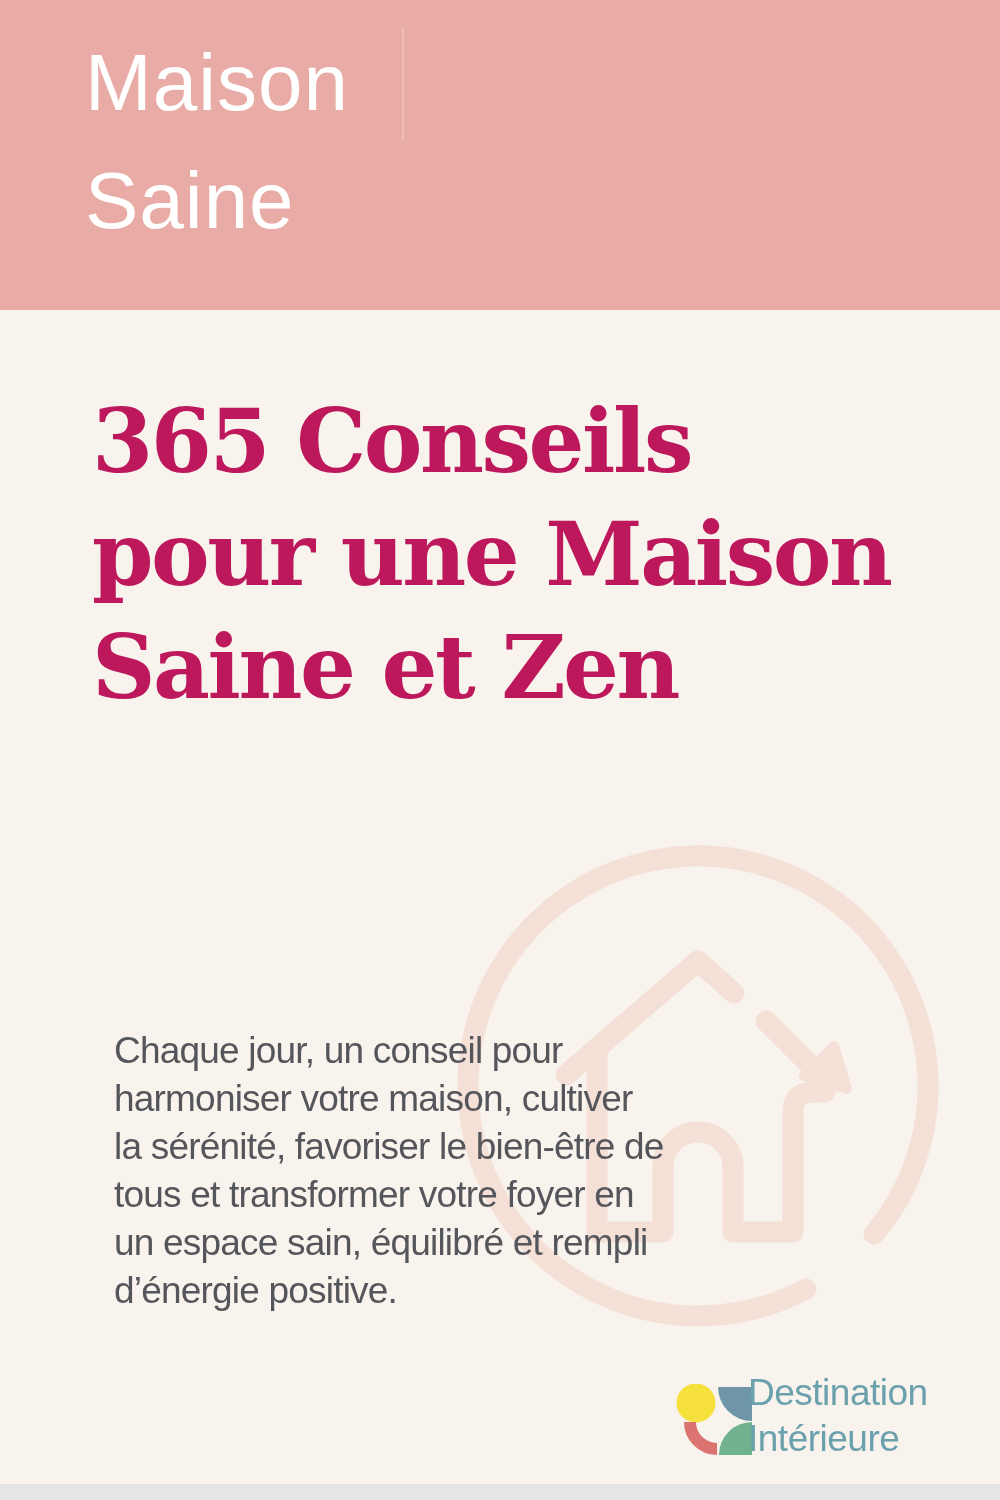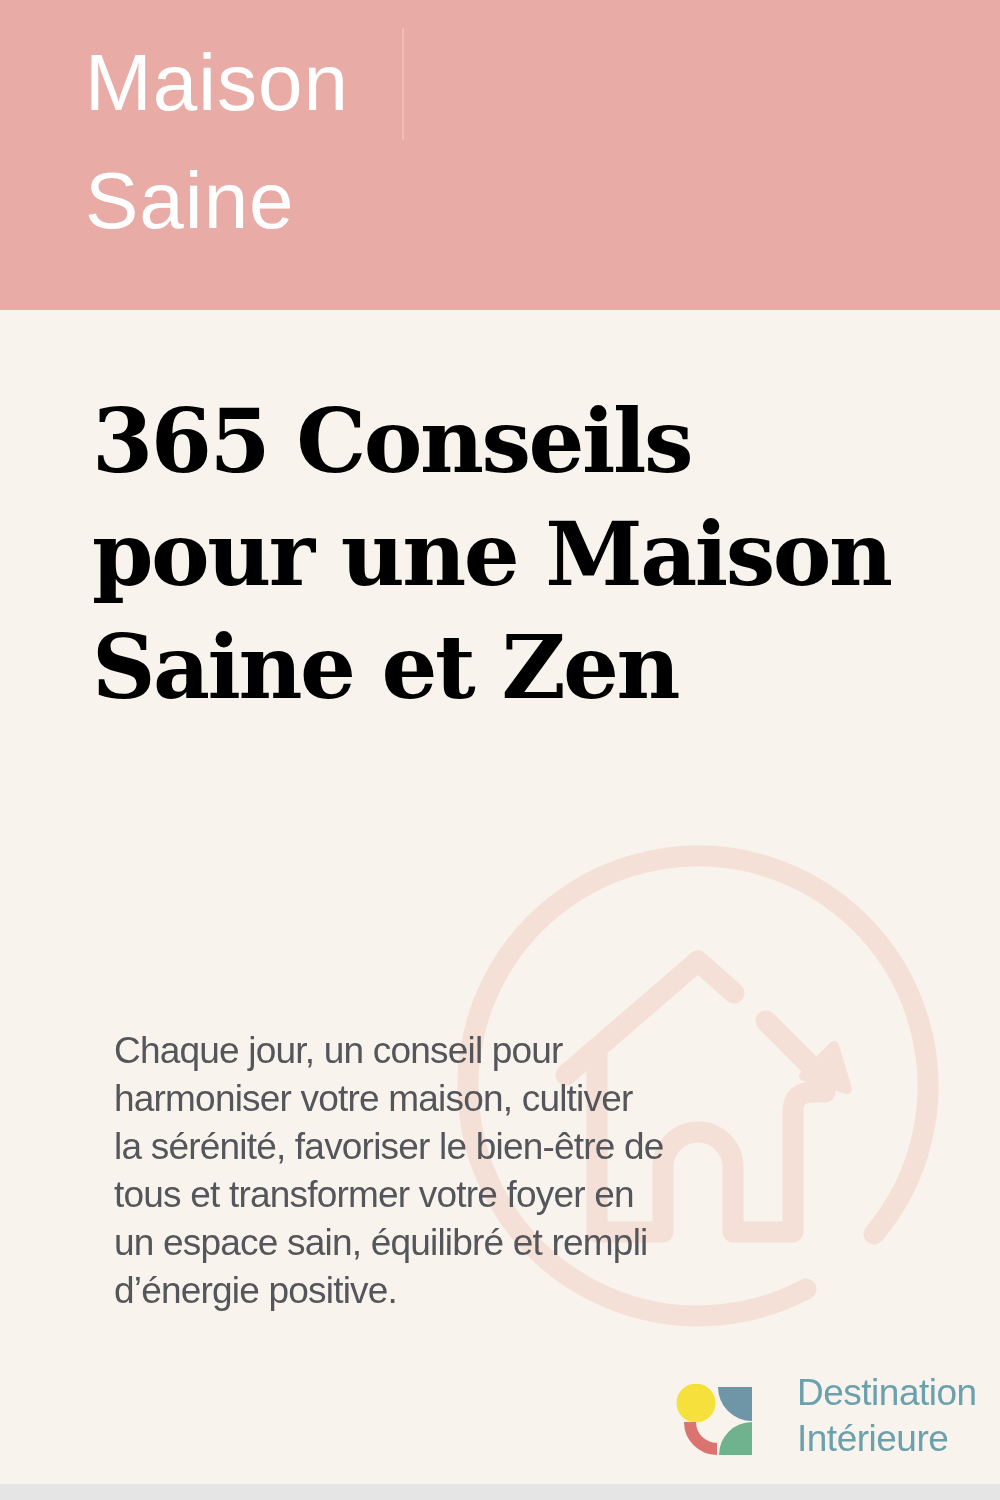--- a/index.html
+++ b/index.html
@@ -46,21 +46,21 @@
     width: 1000px; height: 1500px;
     z-index: 1;
     pointer-events: none;
   }
 
   
   .page-title {
     position: absolute;
     left: 92px; top: 385px;
     margin: 0;
-    color: #000000;
+    color: #be185d;
     font-family: "DejaVu Serif", serif;
     font-weight: 700;
     font-size: 88px;
     line-height: 113px;
     letter-spacing: -2.5px;
     white-space: pre-line;
     z-index: 3;
   }
 
   
@@ -83,21 +83,21 @@
     left: 0; top: 0;
     z-index: 3;
   }
   .brand-logo-icon {
     position: absolute;
     left: 676px; top: 1384px;
     width: 80px; height: 72px;
   }
   .brand-logo-text {
     position: absolute;
-    left: 797px; top: 1370px;
+    left: 748px; top: 1370px;
     margin: 0;
     color: #6BA1AD;
     font-size: 37px;
     line-height: 46px;
     font-weight: 400;
     letter-spacing: -0.5px;
     white-space: pre-line;
   }
 </style>
 </head>

